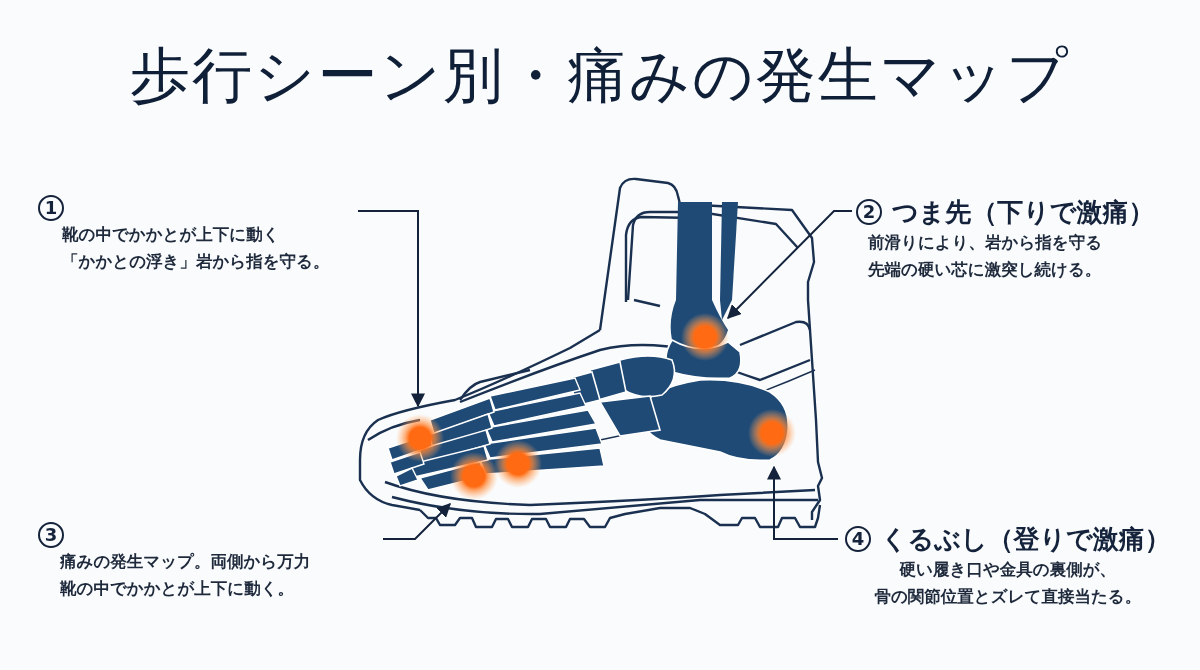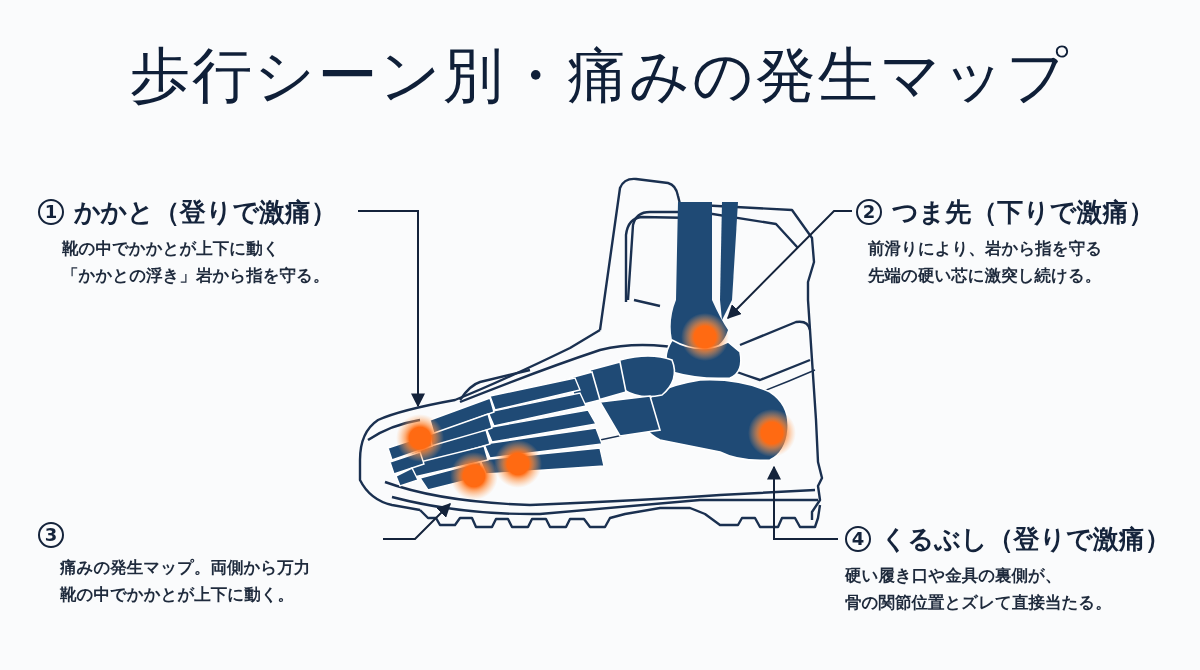--- a/index.html
+++ b/index.html
@@ -25,30 +25,29 @@
   }
   .callout .num {
     display: inline-flex; align-items: center; justify-content: center;
     width: 26px; height: 26px; border: 2.5px solid #14233b; border-radius: 50%;
     font-size: 18px; font-weight: bold; margin-right: 10px; box-sizing: border-box;
     line-height: 1;
   }
   .callout .desc {
     font-size: 16.5px; font-weight: bold; color: #1e2a3c;
     line-height: 27px; white-space: nowrap;
-    margin-top: 6px;
   }
   #c1 { left: 38px; top: 195px; }
   #c1 .desc { padding-left: 24px; }
   #c2 { left: 856px; top: 195px; }
   #c2 .desc { padding-left: 12px; }
   #c3 { left: 38px; top: 522px; }
   #c3 .desc { padding-left: 22px; }
   #c4 { left: 845px; top: 522px; }
-  #c4 .desc { padding-left: 0px; }
+  #c4 .desc { padding-left: 0px; text-align: center; }
   svg.art { position: absolute; left: 0; top: 0; }
 </style>
 </head>
 <body>
 
 <div class="title">歩行シーン別・痛みの発生マップ</div>
 
 <svg class="art" width="1200" height="670" viewBox="0 0 1200 670">
   <defs>
     <radialGradient id="glow" cx="50%" cy="50%" r="50%">
@@ -130,21 +129,20 @@
     <path d="M358,211 L418,211 L418,406" marker-end="url(#arrow)"></path>
     <path d="M852,211 L834,211 L728,318" marker-end="url(#arrow)"></path>
     <path d="M383,539 L415,539 L450,504" marker-end="url(#arrow)"></path>
     <path d="M838,539 L774,539 L774,467" marker-end="url(#arrow)"></path>
   </g>
 </svg>
 
 <div class="callout" id="c1">
   <div class="heading">
     <span class="num">1</span>
-    <span>かかと（登りで激痛）</span>
   </div>
   <div class="desc">
     <div>靴の中でかかとが上下に動く</div>
     <div>「かかとの浮き」岩から指を守る。</div>
   </div>
 </div>
 
 <div class="callout" id="c2">
   <div class="heading">
     <span class="num">2</span>

